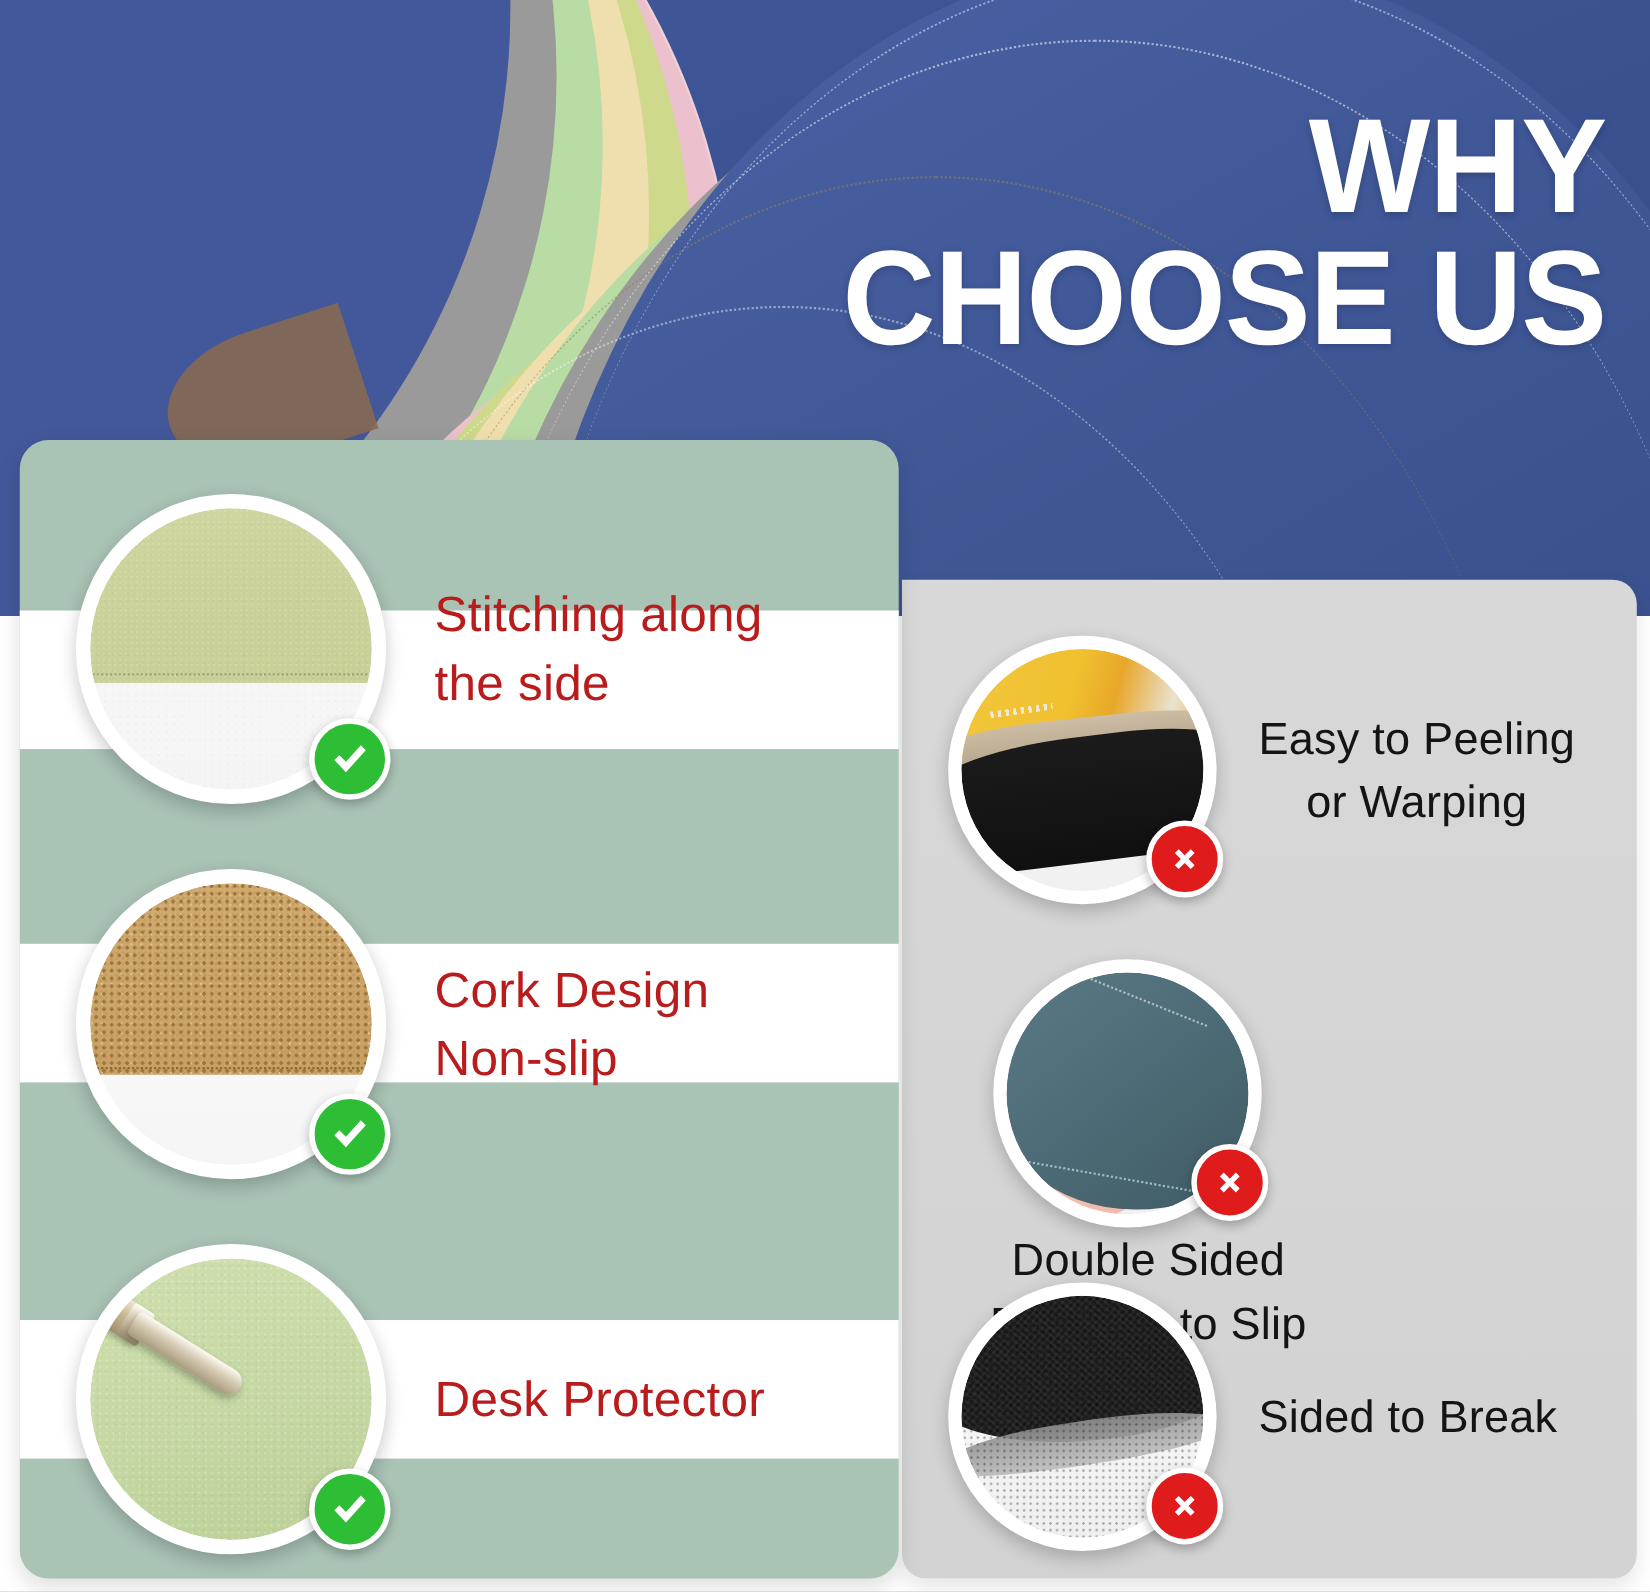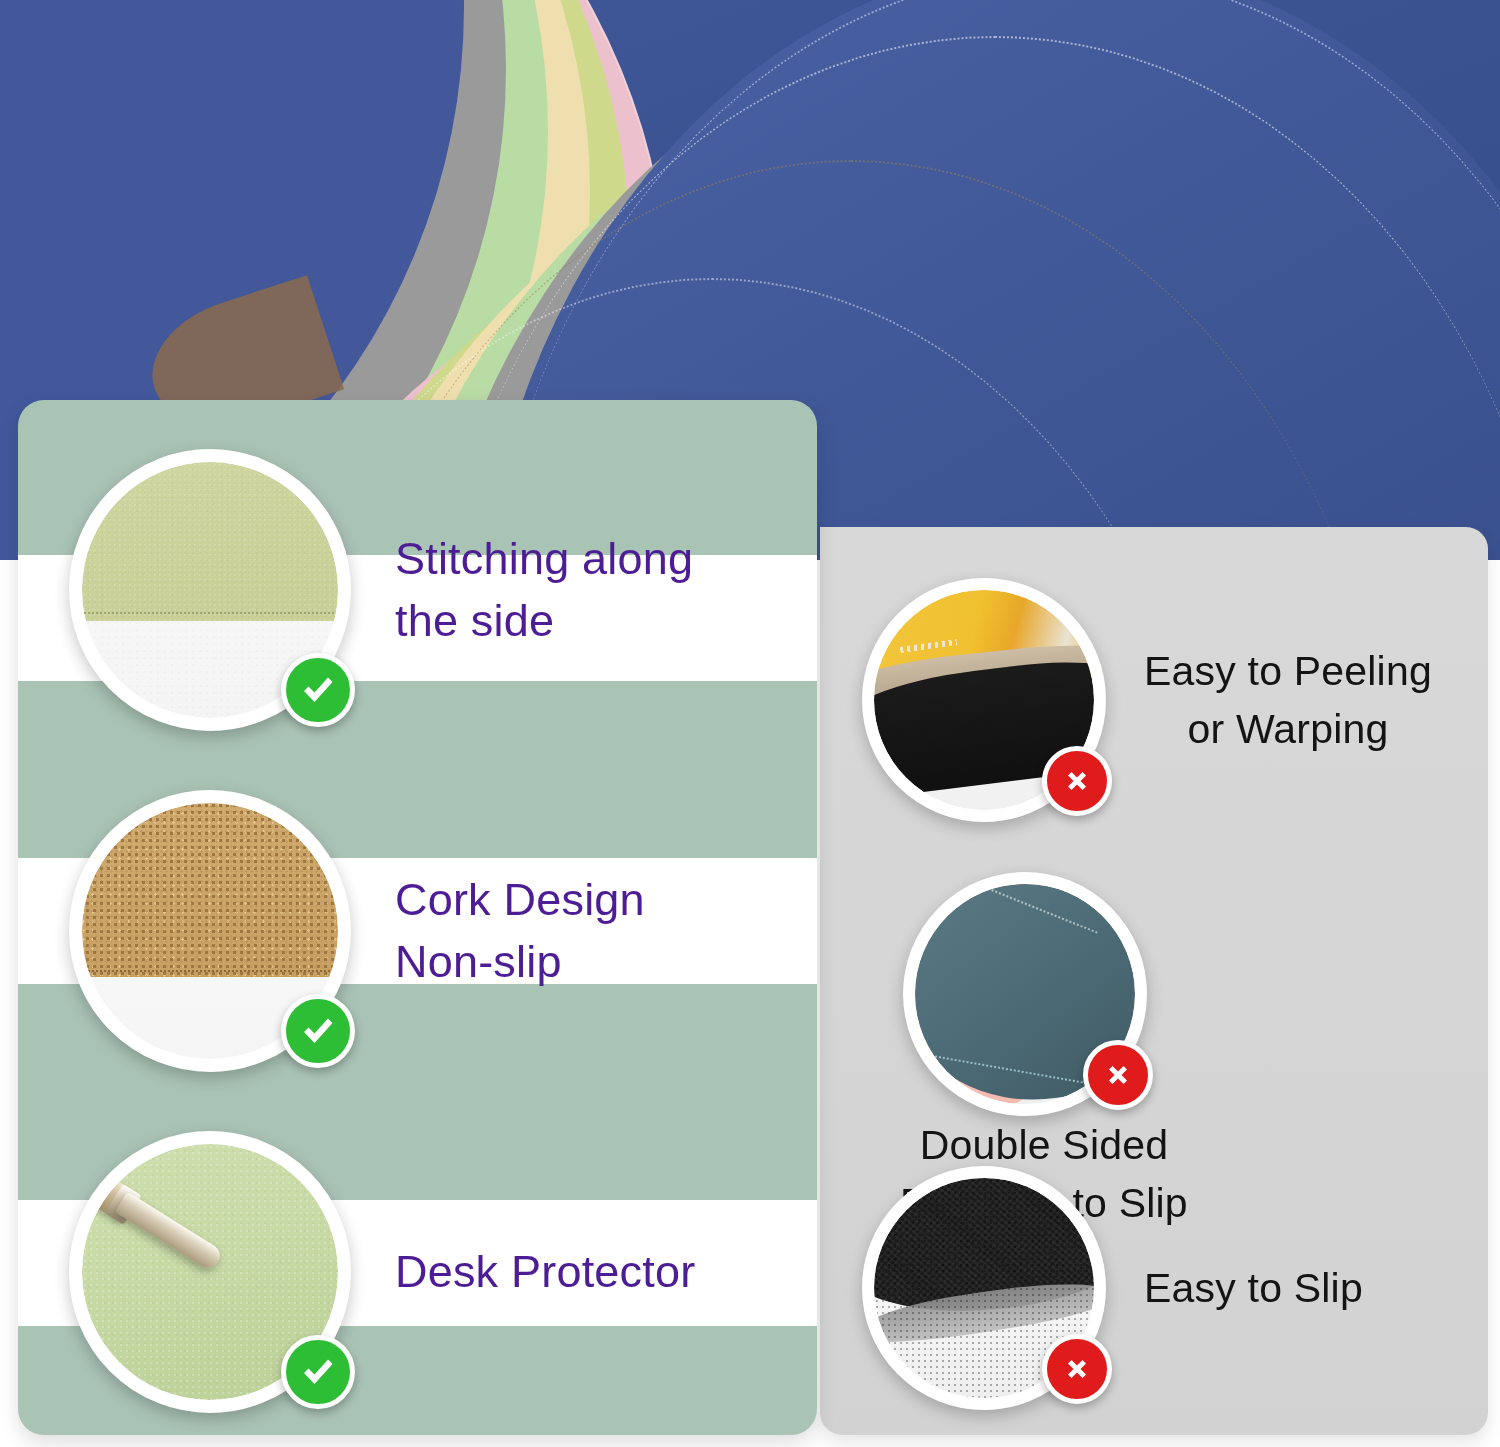--- a/index.html
+++ b/index.html
@@ -131,21 +131,21 @@
   
   .badge{position:absolute;border-radius:50%;display:flex;align-items:center;justify-content:center;
          box-sizing:border-box;box-shadow:0 4px 10px rgba(0,0,0,.28);z-index:8;}
   .badge-ok {background:#2dbe36;border:5px solid #fff;}
   .badge-no {background:#e01b1b;border:5px solid #fff;}
   .badge-l{width:74px;height:74px;right:-4px;bottom:4px;}
   .badge-r{width:70px;height:70px;right:-6px;bottom:6px;}
   .badge svg{display:block;}
 
   
-  .lbl-l{margin-left:44px;font-size:45px;color:#4c1d95;line-height:1.38;
+  .lbl-l{margin-left:44px;font-size:45px;color:#b91c1c;line-height:1.38;
          letter-spacing:.2px;white-space:pre-line;}
   .lbl-r{margin-left:38px;font-size:41px;color:#141414;line-height:1.42;
          letter-spacing:.2px;white-space:pre-line;}
   .row-r{position:absolute;display:flex;align-items:center;z-index:24;text-align:center;}
 </style>
 </head>
 <body>
 
 <div id="stage">
 
@@ -167,20 +167,24 @@
     <div style="position:absolute;left:472px;top:-40px;width:1190px;height:1190px;border-radius:50% 50% 0 0 / 62% 62% 0 0;background:linear-gradient(150deg,#4a61a4,#3c5391 55%,#334a87);"></div>
 
     <div style="position:absolute;left:182px;top:278px;width:1060px;height:1160px;border-radius:50% 50% 0 0 / 62% 62% 0 0;border-top:2px dotted rgba(255,255,255,.45);"></div>
     <div style="position:absolute;left:302px;top:160px;width:1098px;height:1160px;border-radius:50% 50% 0 0 / 62% 62% 0 0;border-top:2px dotted rgba(150,130,90,.55);"></div>
     <div style="position:absolute;left:422px;top:36px;width:1146px;height:1160px;border-radius:50% 50% 0 0 / 62% 62% 0 0;border-top:2px dotted rgba(255,255,255,.55);"></div>
     <div style="position:absolute;left:482px;top:-30px;width:1170px;height:1170px;border-radius:50% 50% 0 0 / 62% 62% 0 0;border-top:2px dotted rgba(200,215,245,.65);"></div>
 
     <div style="position:absolute;left:150px;top:300px;width:180px;height:120px;background:#8a6a4e;border-radius:50% 0 0 50%;transform:rotate(-18deg);opacity:.85;"></div>
   </div>
 
+  <div class="title">
+    <span class="l1">WHY</span>
+    <span class="l2">CHOOSE US</span>
+  </div>
 
   <div class="panel-right"></div>
 
   <div class="row-r" style="left:862px;top:578px;">
     <div class="circ-wrap">
       <div class="circ circ-r">
         <div class="photo p-peel">
           <div class="yellowtop"></div>
             <div class="cream"></div>
             <div class="blackbot"></div>
@@ -225,21 +229,21 @@
             <div class="crumb"></div>
             <div class="grit"></div>
         </div>
       </div>
       <div class="badge badge-no badge-r">
         <svg width="34" height="34" viewBox="0 0 34 34" aria-hidden="true">
           <path d="M8 11.5 L11.5 8 L17 13.5 L22.5 8 L26 11.5 L20.5 17 L26 22.5 L22.5 26 L17 20.5 L11.5 26 L8 22.5 L13.5 17 Z" fill="#fff"></path>
         </svg>
       </div>
     </div>
-    <div class="lbl-r">Easy to Slip</div>
+    <div class="lbl-r">Sided to Break</div>
   </div>
 
   <div class="panel-left">
     <div class="stripe" style="top:155px;"></div>
     <div class="stripe" style="top:458px;"></div>
     <div class="stripe" style="top:800px;"></div>
   </div>
 
   <div class="row-l" style="left:69px;top:449px;">
     <div class="circ-wrap">

